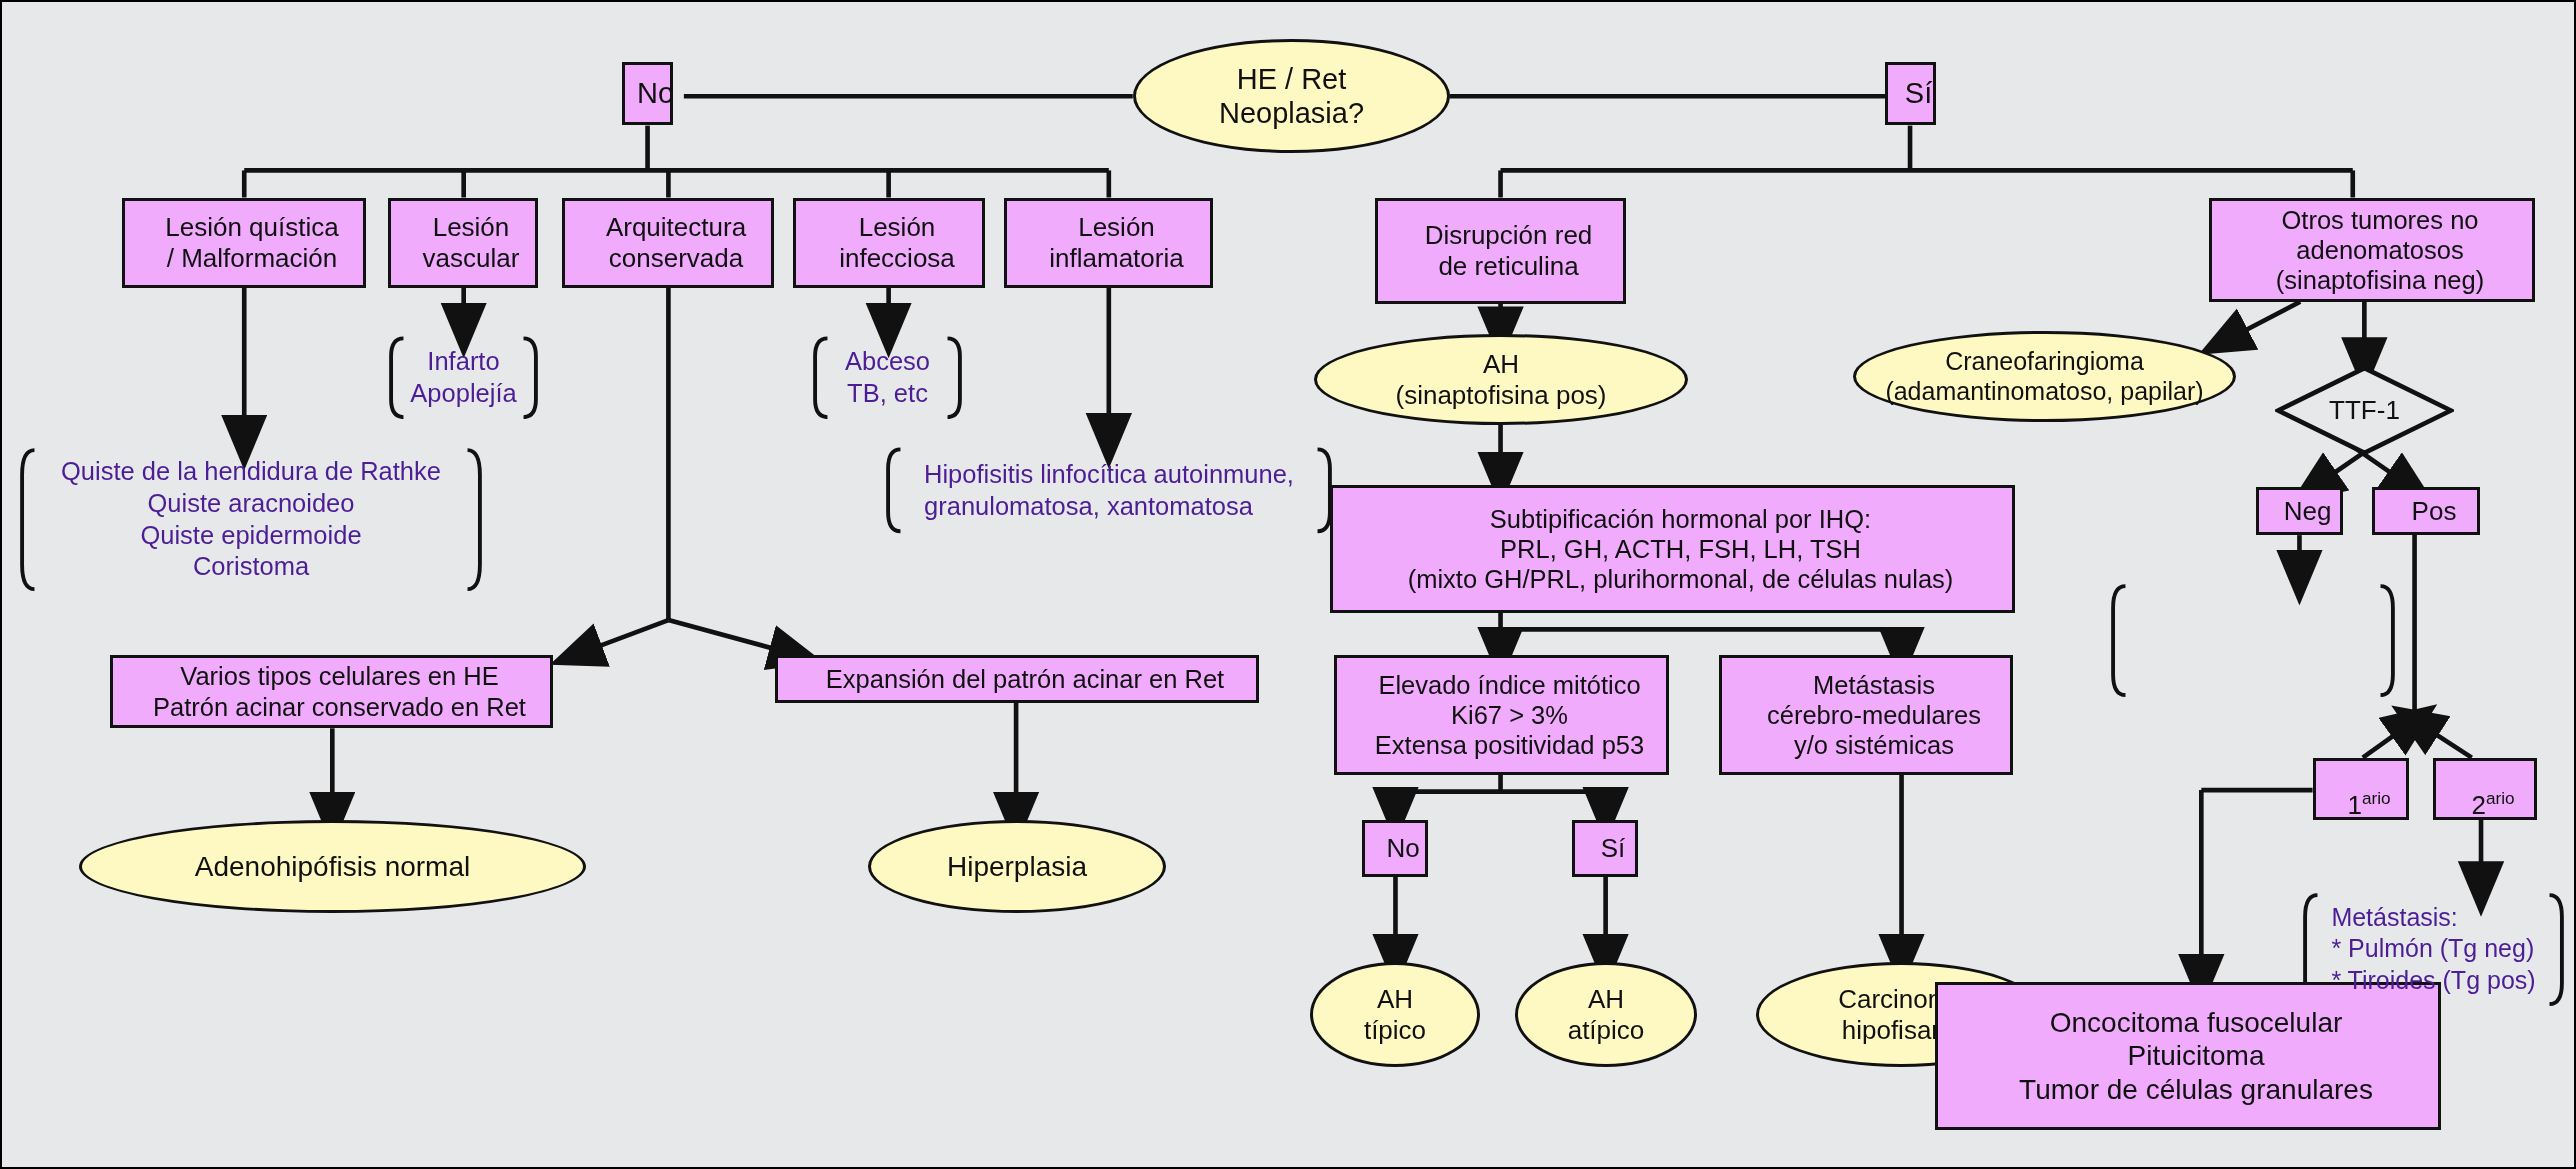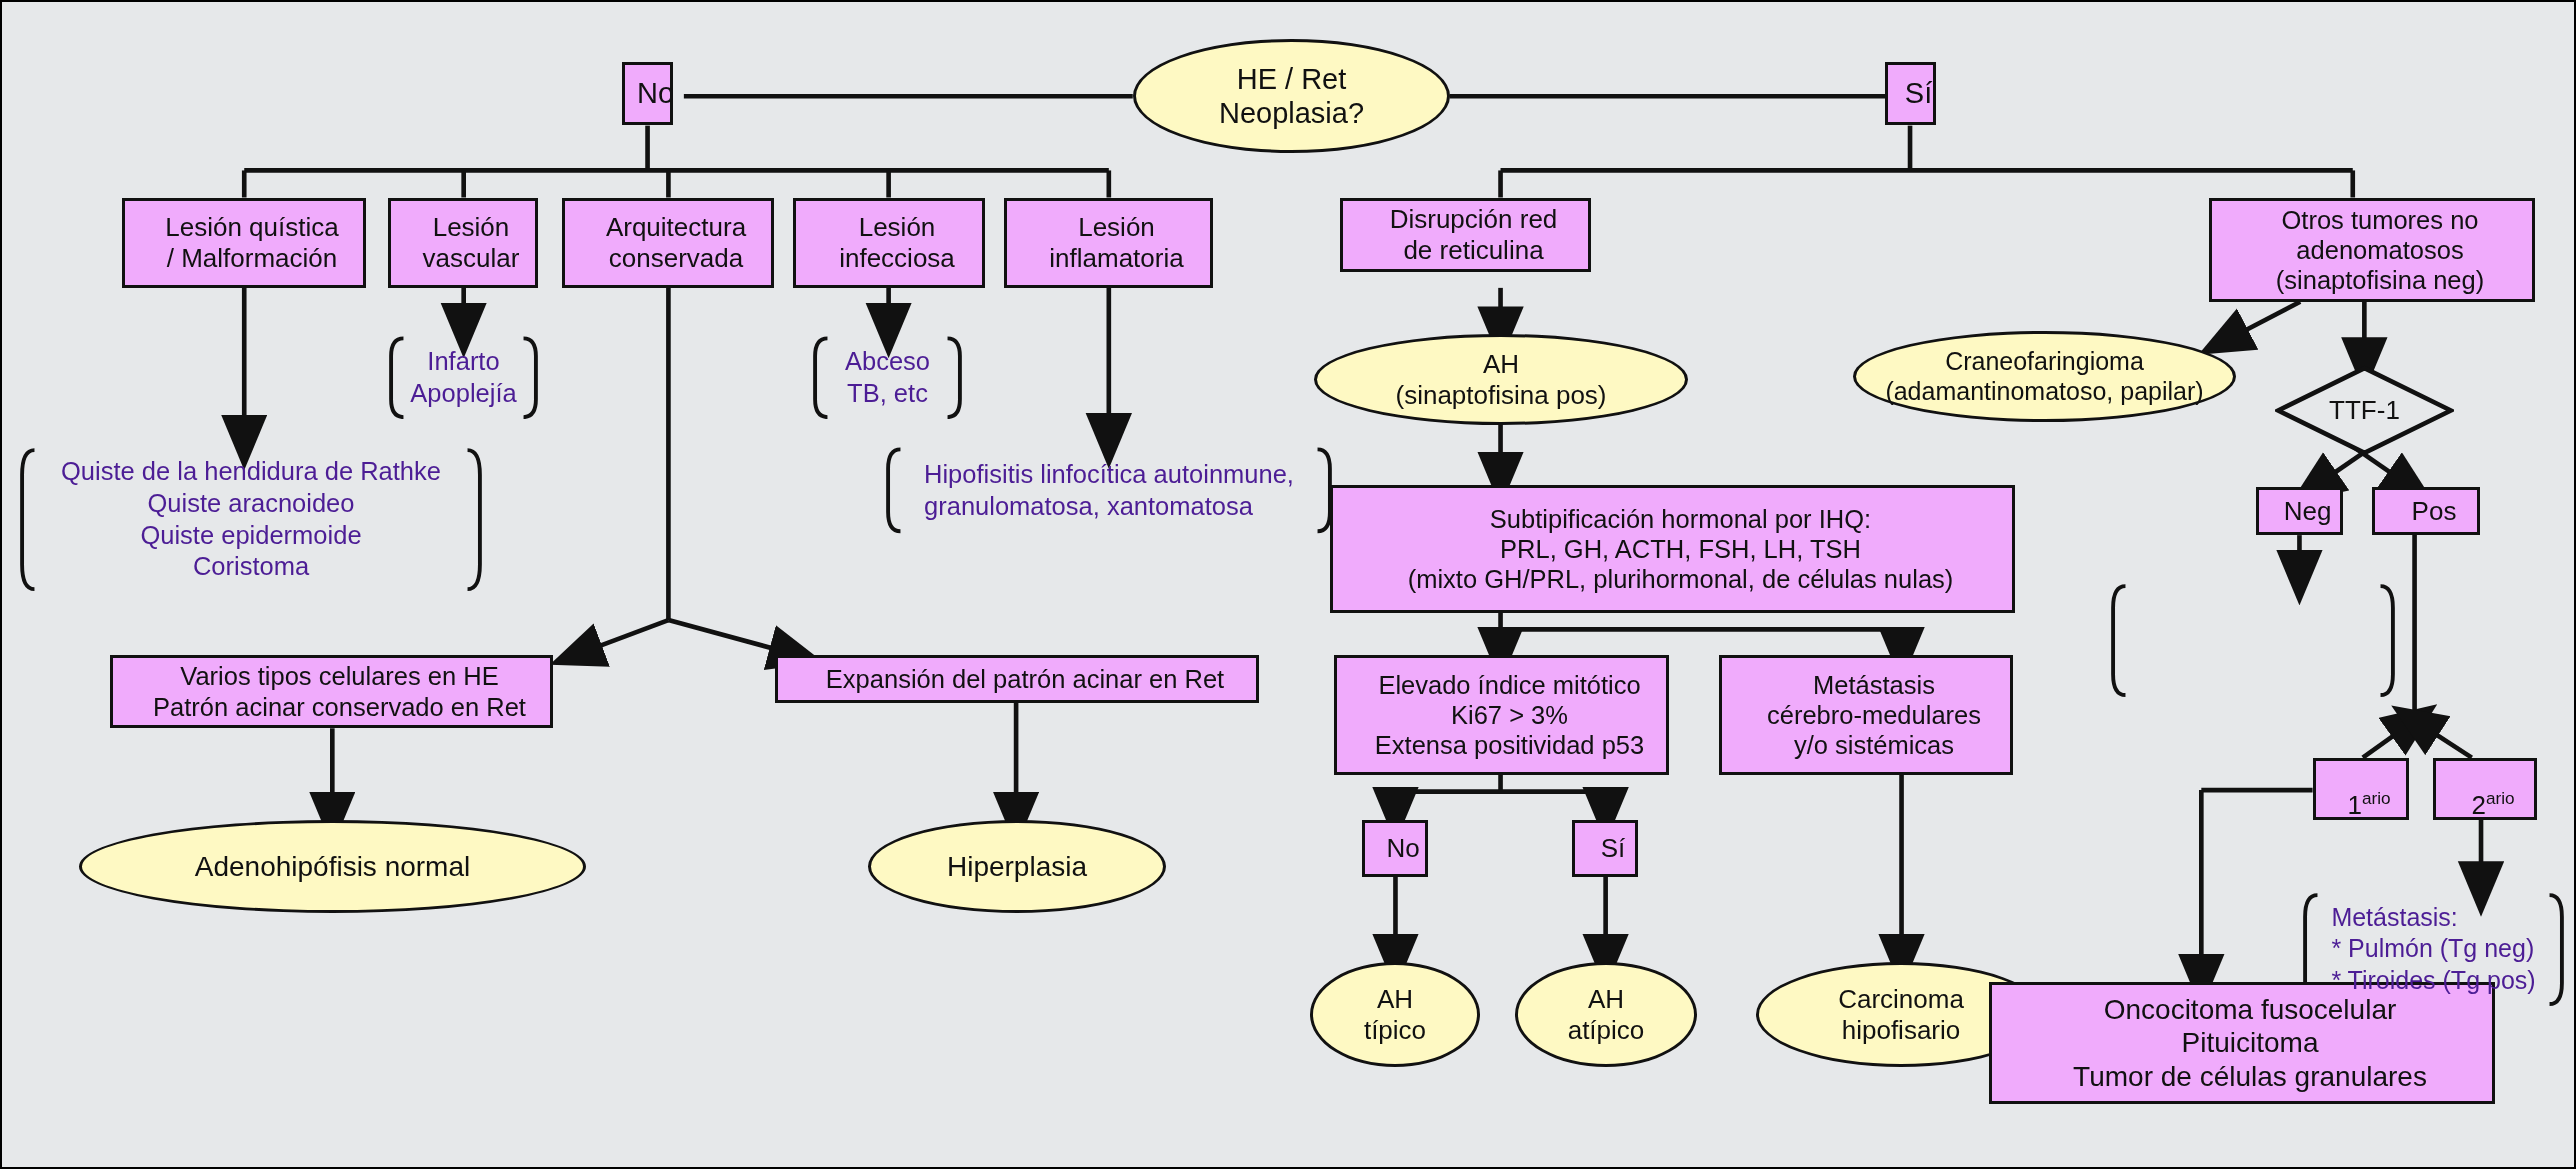--- a/index.html
+++ b/index.html
@@ -256,21 +256,21 @@
   </div>
 
   <div class="node ellipse t36" style="left:77px; top:818px; width:507px; height:93px;">
     <span>Adenohipófisis normal</span>
   </div>
 
   <div class="node ellipse t36" style="left:866px; top:818px; width:298px; height:93px;">
     <span>Hiperplasia</span>
   </div>
 
-  <div class="node box t34" style="left:1338px; top:196px; width:251px; height:74px;">
+  <div class="node box t34" style="left:1373px; top:196px; width:251px; height:106px;">
     <span>Disrupción red
 de reticulina</span>
   </div>
 
   <div class="node ellipse t34" style="left:1312px; top:332px; width:374px; height:91px;">
     <span>AH
 (sinaptofisina pos)</span>
   </div>
 
   <div class="node box t33" style="left:1328px; top:483px; width:685px; height:128px;">
@@ -368,20 +368,20 @@
       <path d="M20,4 Q4,4 4,32 L4,118 Q4,145 20,145" stroke="#111" stroke-width="5" fill="none"></path>
     </svg>
     <svg class="bright" viewBox="0 0 22 148" preserveAspectRatio="none">
       <path d="M2,4 Q18,4 18,32 L18,118 Q18,145 2,145" stroke="#111" stroke-width="5" fill="none"></path>
     </svg>
     <div class="btext t32" style="text-align:left;">Metástasis:
 * Pulmón (Tg neg)
 * Tiroides (Tg pos)</div>
   </div>
 
-  <div class="node box t36" style="left:1987px; top:980px; width:506px; height:122px;">
+  <div class="node box t36" style="left:1933px; top:980px; width:506px; height:148px;">
     <span>Oncocitoma fusocelular
 Pituicitoma
 Tumor de células granulares</span>
   </div>
 
 </div>
 
 
 </body></html>

